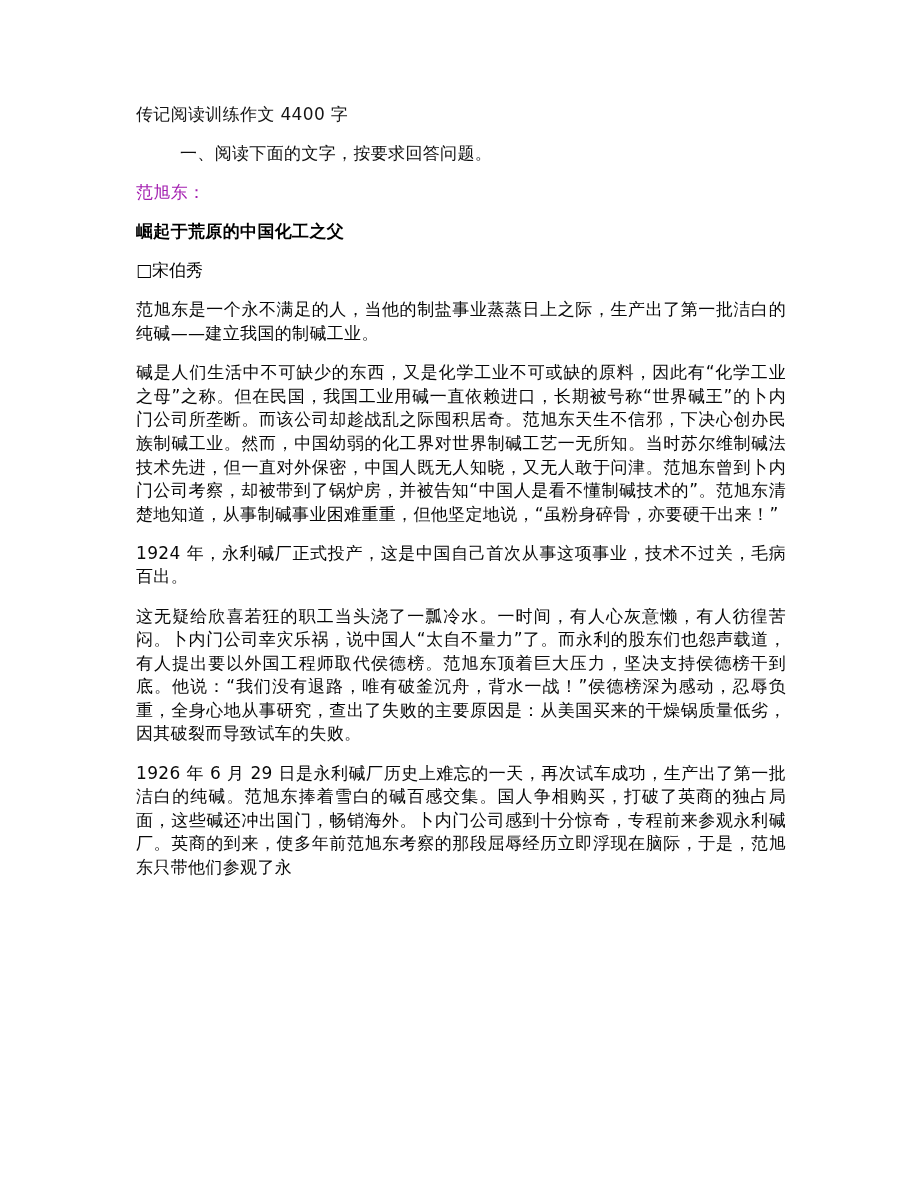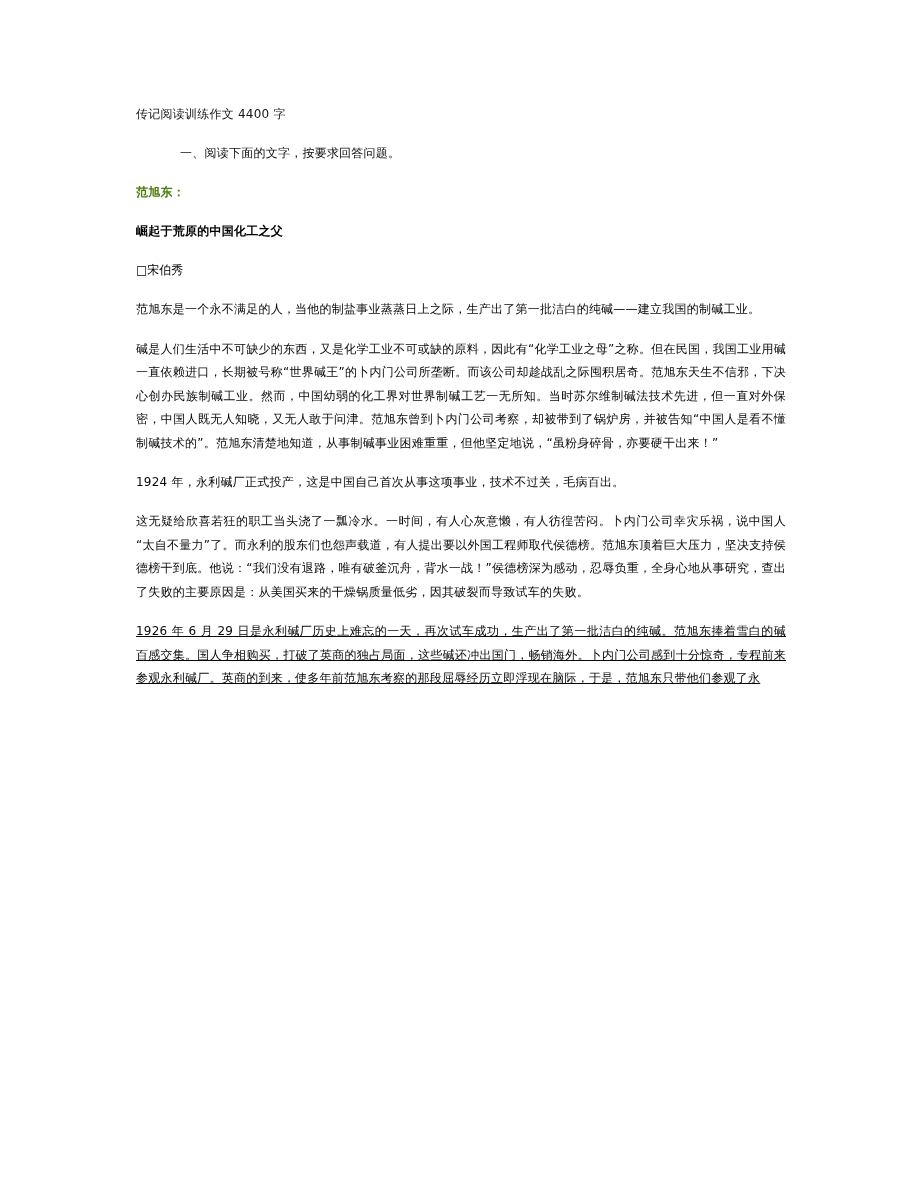--- a/index.html
+++ b/index.html
@@ -25,43 +25,41 @@
   }
   .content {
     position: absolute;
     left: 136px;
     top: 103px;
     width: 650px;
   }
   p.para {
     margin: 0 0 15.5px 0;
     padding: 0;
-    font-size: 12px;
+    font-size: 17px;
     line-height: 23.6px;
     text-align: justify;
     text-justify: inter-ideograph;
     letter-spacing: 0.02em;
     word-break: break-all;
     color: #0a0a0a;
   }
   p.para:last-child {
     margin-bottom: 4px;
-    text-decoration: underline;
   }
   
   p.doc-title {
     color: #141414;
   }
   p.section-heading {
     color: #0d0d0d;
     margin-left: 44px;
   }
   p.subject-name {
-    color: #4d7c0f;
-    font-weight: bold;
+    color: #a21caf;
   }
   p.article-title {
     font-weight: bold;
     color: #000000;
   }
   p.byline {
     font-weight: normal;
     color: #000000;
     letter-spacing: 0;
   }

